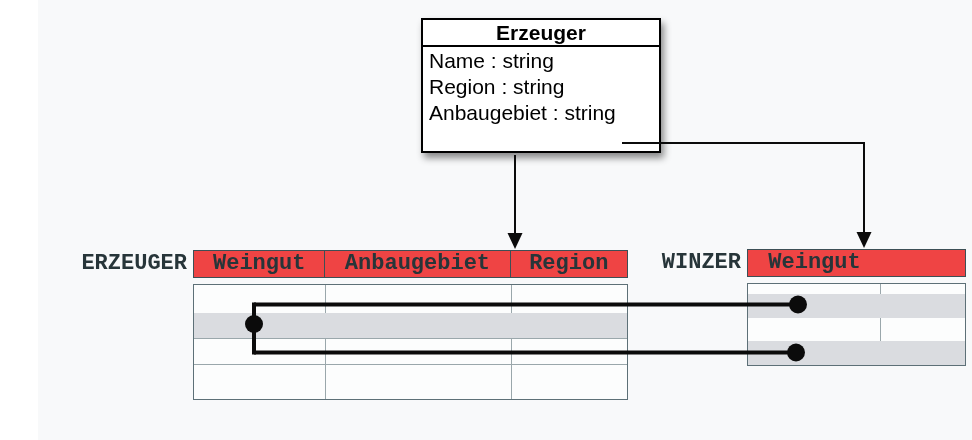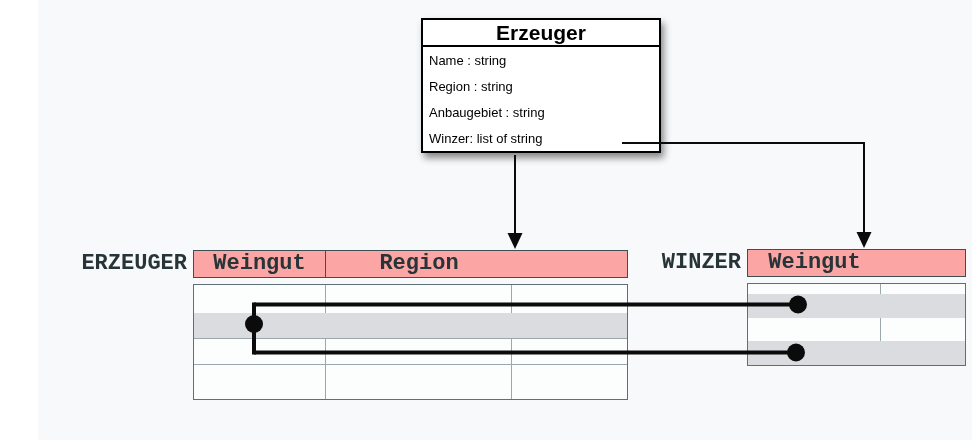--- a/index.html
+++ b/index.html
@@ -22,21 +22,21 @@
   }
   .classbox-title {
     height: 25px; line-height: 25px;
     border-bottom: 2px solid var(--box-border, #000);
     text-align: center;
     font-size: 21px; font-weight: bold;
     color: var(--box-text, #000);
   }
   .classbox-attrs {
     padding: 1px 0 8px 6px;
-    font-size: 13px; line-height: 26px;
+    font-size: 21px; line-height: 26px;
     color: var(--box-text, #000);
     white-space: nowrap;
   }
 
   
   .tbl-label {
     position: absolute;
     font-family: "Liberation Mono", "DejaVu Sans Mono", monospace;
     font-weight: bold; font-size: 22px;
     line-height: 27px;
@@ -45,21 +45,21 @@
     white-space: nowrap;
   }
   .lbl-erzeuger { left: 0; top: 250px; width: 149px; }
   .lbl-winzer   { left: 560px; top: 249px; width: 143px; }
 
   
   .thead {
     position: absolute; box-sizing: border-box;
     display: flex;
     border: 1.5px solid var(--table-border, #3d4f55);
-    background: #fca5a5;
+    background: #ef4444;
     height: 28px;
   }
   .thead-erz { left: 155px; top: 250px; width: 435px; }
   .thead-win { left: 709px; top: 249px; width: 219px; }
   .th {
     box-sizing: border-box;
     font-family: "Liberation Mono", "DejaVu Sans Mono", monospace;
     font-weight: bold; font-size: 22px;
     line-height: 25px;
     color: var(--text, #273539);
@@ -114,27 +114,27 @@
 <body>
 
 <div class="canvas">
 
   <div class="classbox">
     <div class="classbox-title">Erzeuger</div>
     <div class="classbox-attrs">
       <div>Name : string</div>
       <div>Region : string</div>
       <div>Anbaugebiet : string</div>
-      <div>Winzer: list of string</div>
     </div>
   </div>
 
   <div class="tbl-label lbl-erzeuger">ERZEUGER</div>
   <div class="thead thead-erz">
     <div class="th">Weingut</div>
+    <div class="th">Anbaugebiet</div>
     <div class="th">Region</div>
   </div>
   <div class="tbody tbody-erz">
     <div class="vline v1"></div>
     <div class="vline v2"></div>
     <div class="hline h1"></div>
     <div class="hline h2"></div>
     <div class="hline h3"></div>
     <div class="band"></div>
   </div>

